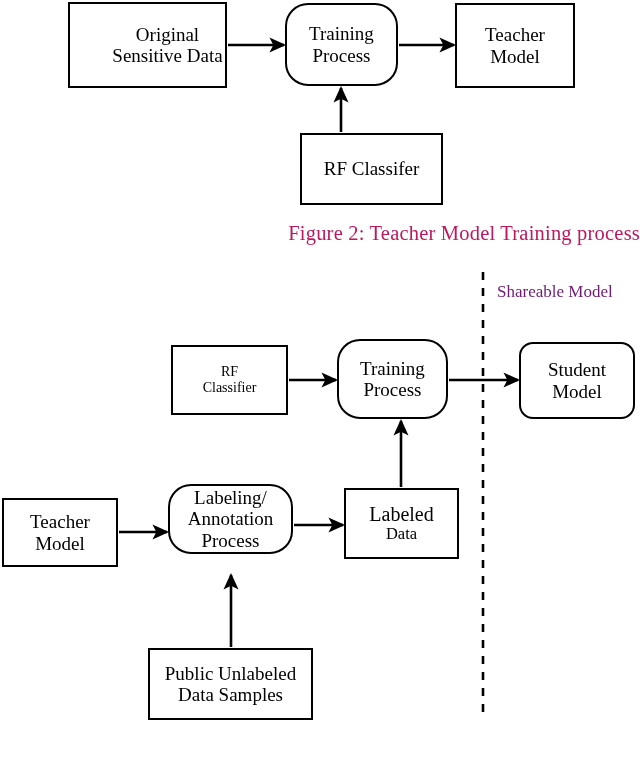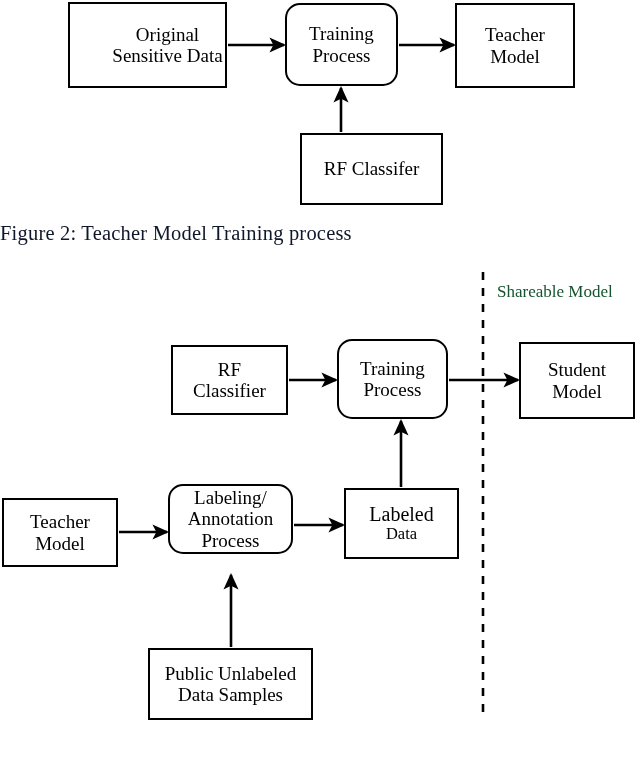--- a/index.html
+++ b/index.html
@@ -39,56 +39,56 @@
     border: 2.2px solid #000000;
     display: flex;
     align-items: center;
     justify-content: center;
     text-align: center;
     line-height: 1.12;
     font-family: "Liberation Serif", "DejaVu Serif", serif;
     color: #000;
   }
   .node.rounded {
-    border-radius: 15px;
+    border-radius: 23px;
   }
   .node .lbl {
     display: block;
     padding: 0 2px;
     white-space: pre-line;
   }
 
   .caption {
     position: absolute;
     width: 640px;
-    text-align: left;
+    text-align: right;
     font-family: "Liberation Serif", "DejaVu Serif", serif;
     font-size: 20.5px;
     letter-spacing: 0.2px;
-    color: #0f172a;
+    color: #be185d;
   }
 
   .side-note {
     position: absolute;
     font-family: "Liberation Serif", "DejaVu Serif", serif;
     font-size: 17px;
-    color: #14532d;
+    color: #701a75;
     white-space: nowrap;
   }
 
   
   #n-orig-sensitive-data { left: 68px;  top: 2px;   width: 159px; height: 86px; font-size: 19px; padding-left: 40px; }
   #n-f2-training         { left: 285px; top: 3px;   width: 113px; height: 83px; font-size: 19px; }
   #n-teacher-model-f2    { left: 455px; top: 3px;   width: 120px; height: 85px; font-size: 19px; }
   #n-rf-classifer-f2     { left: 268px; top: 133px; width: 143px; height: 72px; font-size: 19px; margin-left: 32px; }
 
   
-  #n-rf-classifier-f3    { left: 171px; top: 345px; width: 117px; height: 70px; font-size: 19px; }
+  #n-rf-classifier-f3    { left: 171px; top: 345px; width: 117px; height: 70px; font-size: 14px; }
   #n-f3-training         { left: 337px; top: 339px; width: 111px; height: 80px; font-size: 19px; }
-  #n-student-model       { left: 519px; top: 342px; width: 116px; height: 77px; font-size: 19px; }
+  #n-student-model       { left: 519px; top: 342px; width: 116px; height: 77px; font-size: 19px; border-radius: 14px; }
   #n-teacher-model-f3    { left: 2px;   top: 498px; width: 116px; height: 69px; font-size: 19px; }
   #n-labeling-annotation { left: 168px; top: 484px; width: 125px; height: 70px; font-size: 19px; }
   #n-labeled-data        { left: 344px; top: 488px; width: 115px; height: 71px; font-size: 19px; }
   #n-public-unlabeled    { left: 148px; top: 648px; width: 165px; height: 72px; font-size: 19px; }
 
   #n-labeled-data .lbl .big   { font-size: 20px; display: block; }
   #n-labeled-data .lbl .small { font-size: 16.5px; display: block; }
 
   #caption-fig2 { left: 0; top: 222px; }
   #caption-fig3 { left: 0; top: 733px; }

